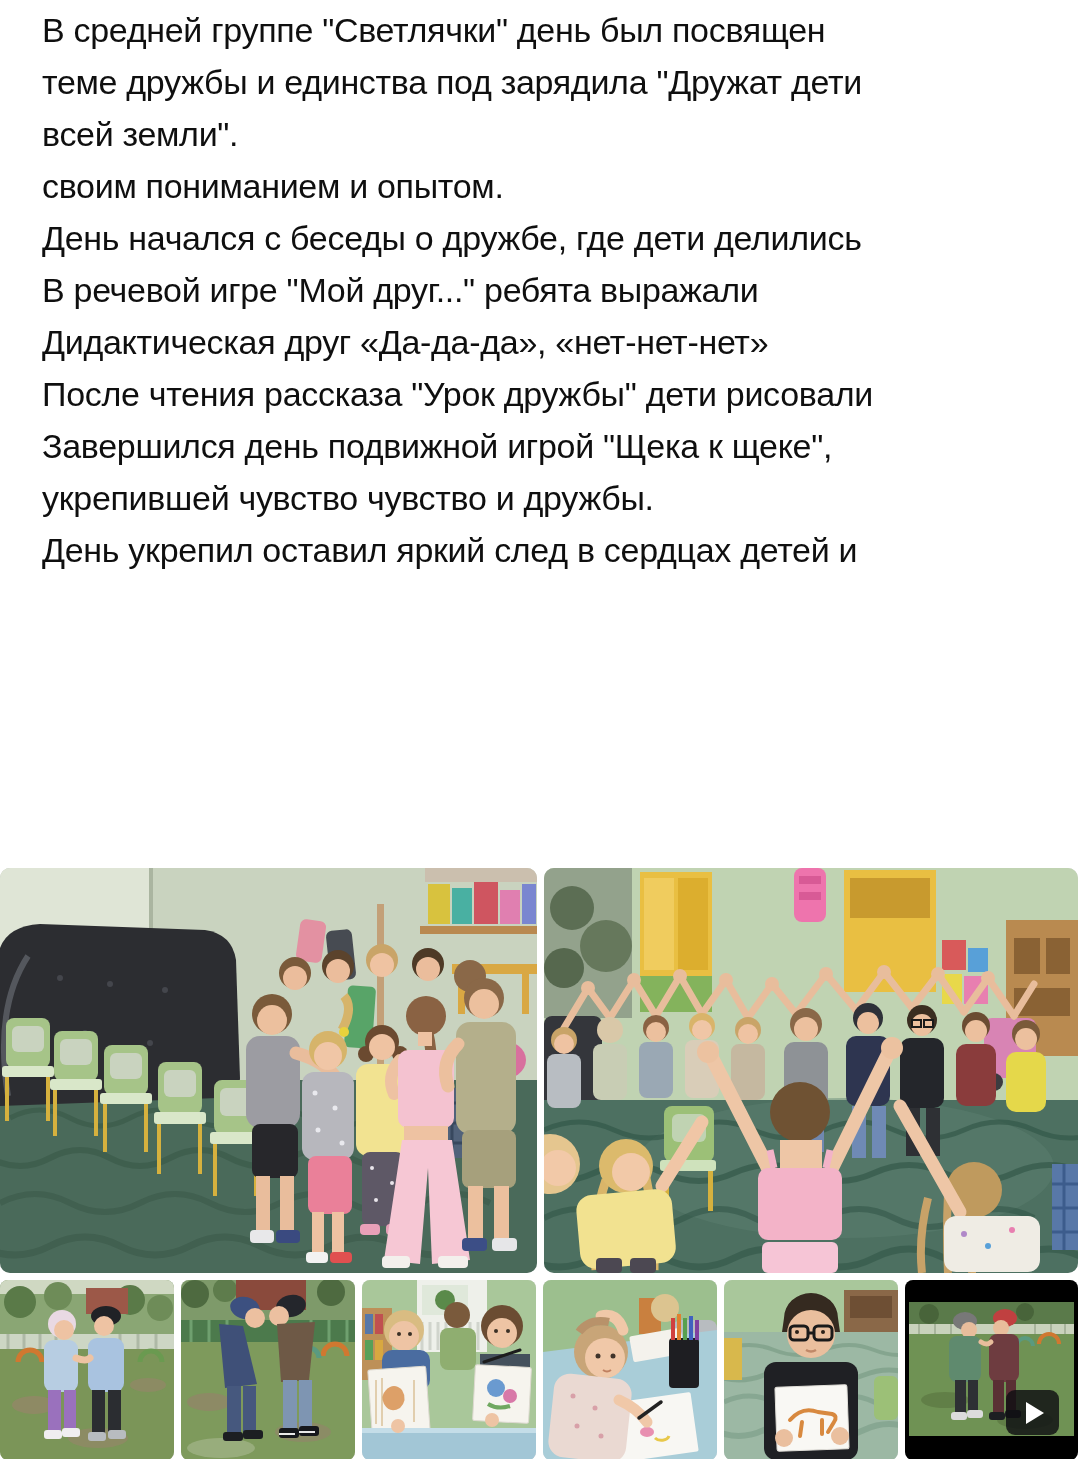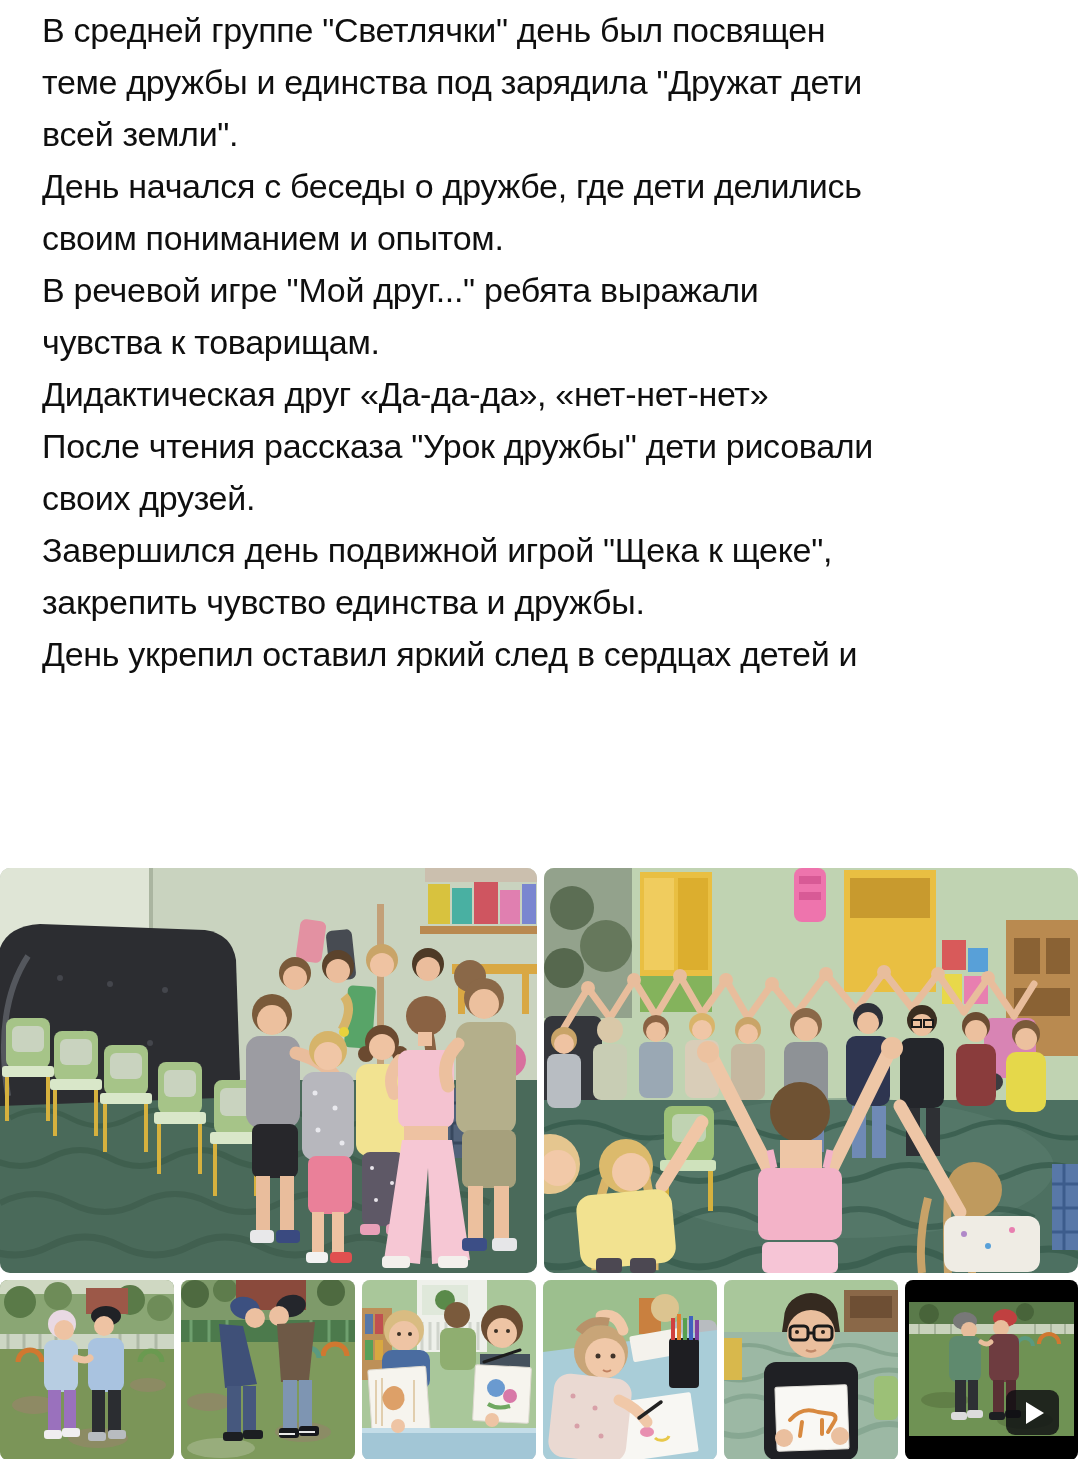--- a/index.html
+++ b/index.html
@@ -26,29 +26,27 @@
 </style>
 </head>
 <body>
 
 <div class="page">
 
   <div class="post-text">
     <div class="line">В средней группе "Светлячки" день был посвящен</div>
     <div class="line">теме дружбы и единства под зарядила "Дружат дети</div>
     <div class="line">всей земли".</div>
+    <div class="line">своим пониманием и опытом.</div>
     <div class="line">День начался с беседы о дружбе, где дети делились</div>
-    <div class="line">своим пониманием и опытом.</div>
     <div class="line">В речевой игре "Мой друг..." ребята выражали</div>
-    <div class="line">чувства к товарищам.</div>
     <div class="line">Дидактическая друг «Да-да-да», «нет-нет-нет»</div>
     <div class="line">После чтения рассказа "Урок дружбы" дети рисовали</div>
-    <div class="line">своих друзей.</div>
     <div class="line">Завершился день подвижной игрой "Щека к щеке",</div>
-    <div class="line">закрепить чувство единства и дружбы.</div>
+    <div class="line">укрепившей чувство чувство и дружбы.</div>
     <div class="line">День укрепил оставил яркий след в сердцах детей и</div>
   </div>
 
   <div>
 
     <figure class="ph large ph-l1" style="margin:0" title="Дети обнимаются в кругу в групповой комнате на зелёном ковре">
       <svg viewBox="0 0 537 405">
         <rect width="537" height="250" fill="#c9d3bf"></rect>
         <rect width="150" height="215" fill="#dfe5d6"></rect>
         <rect x="149" width="4" height="215" fill="#aab5a0"></rect>

